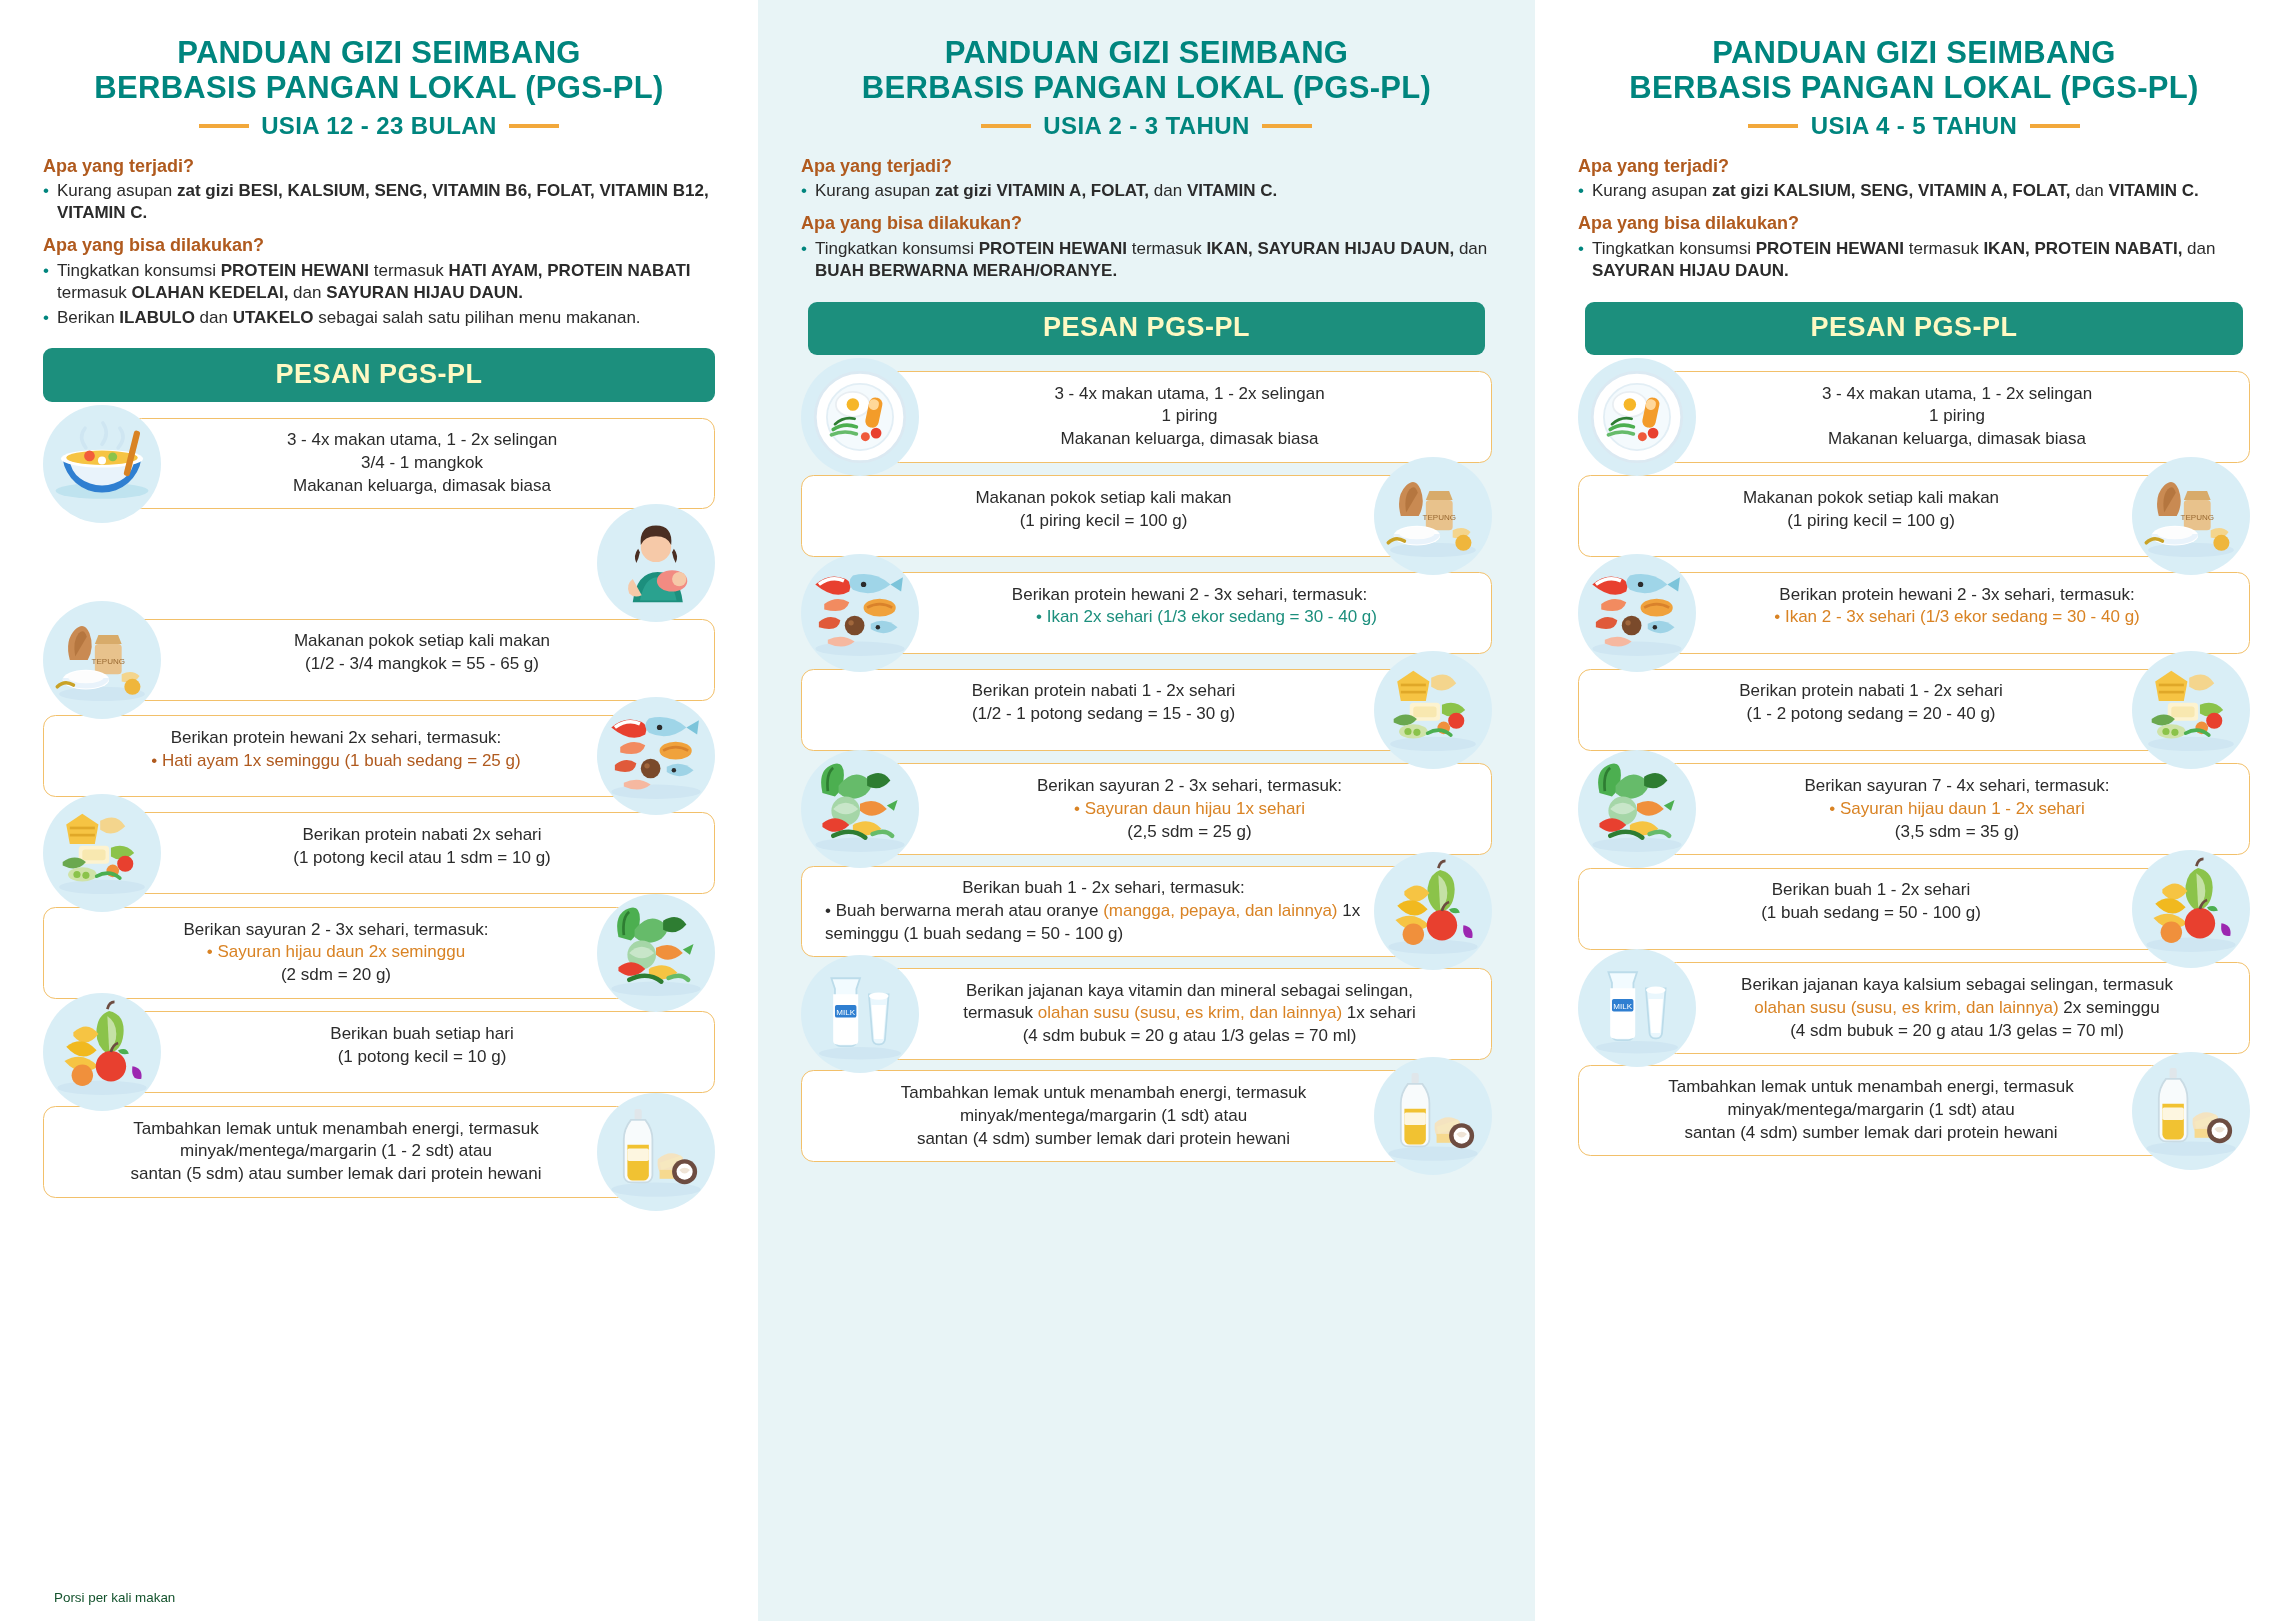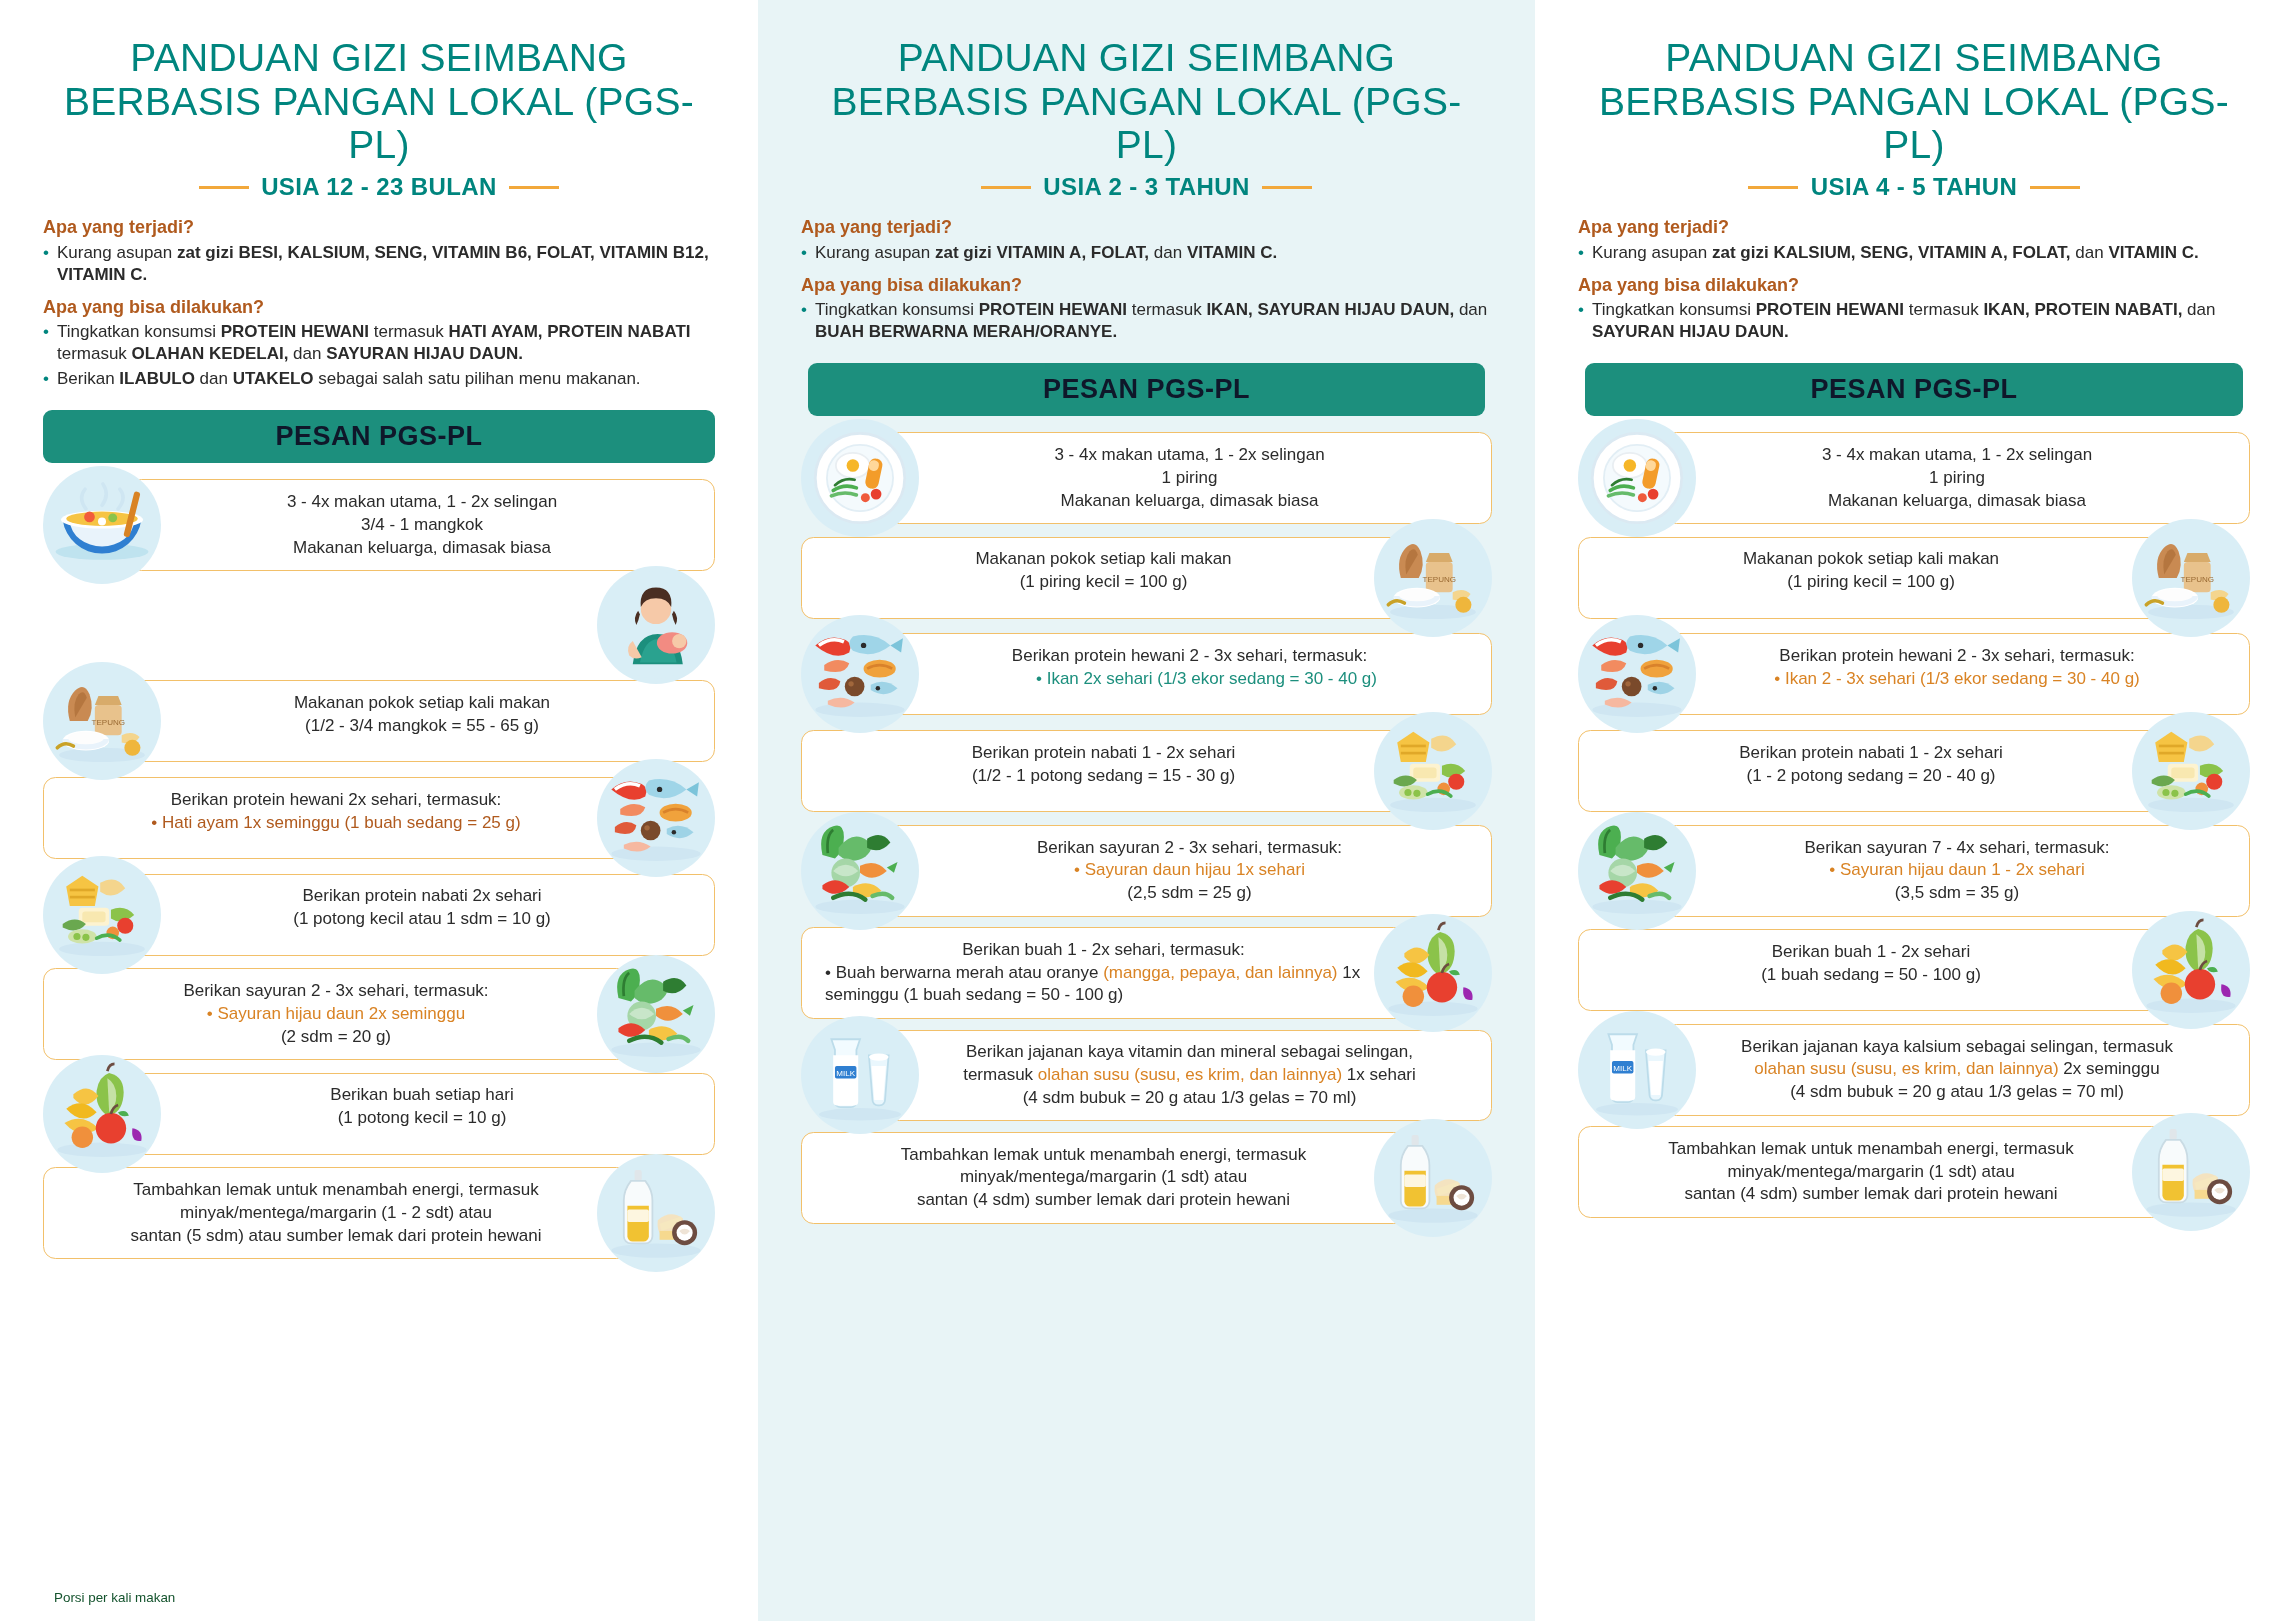--- a/index.html
+++ b/index.html
@@ -21,22 +21,22 @@
     padding: 36px 43px 0 43px;
   }
   .col-1 { width: 758px; background: #ffffff; }
   .col-2 { width: 777px; background: #e8f4f6; }
   .col-3 { width: 758px; background: #ffffff; }
 
   
   .title-block { text-align: center; margin-bottom: 3.6px; }
   .title-line {
     color: #00857e;
-    font-weight: normal;
-    font-size: 39px;
+    font-weight: bold;
+    font-size: 31px;
     line-height: 1.12;
     letter-spacing: 0.3px;
   }
   .age-row {
     display: flex;
     align-items: center;
     justify-content: center;
     gap: 12.5px;
     margin-top: 6.3px;
   }
@@ -69,21 +69,21 @@
     line-height: 1.3;
     margin-bottom: 2.7px;
   }
   .bullet-row .dot { color: #00857e; font-size: 17px; line-height: 1.3; }
   .bullet-row .txt { flex: 1; }
 
   
   .banner {
     margin: 19.7px 0 16px 0;
     background: #1c8f7d;
-    color: #0f172a;
+    color: #fef9c3;
     font-weight: bold;
     font-size: 27px;
     text-align: center;
     padding: 10.7px 0 11.6px 0;
     border-radius: 9px;
     letter-spacing: 0.5px;
   }
   .col-2 .banner, .col-3 .banner { margin-left: 7.2px; margin-right: 7.2px; }
 
   

